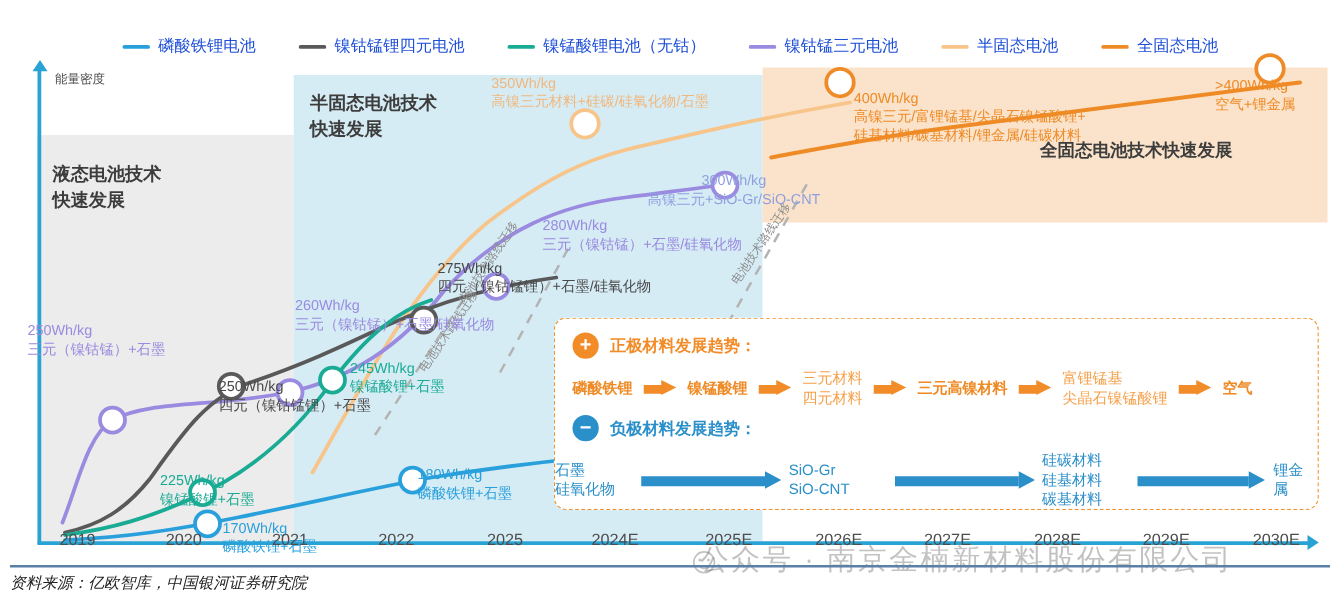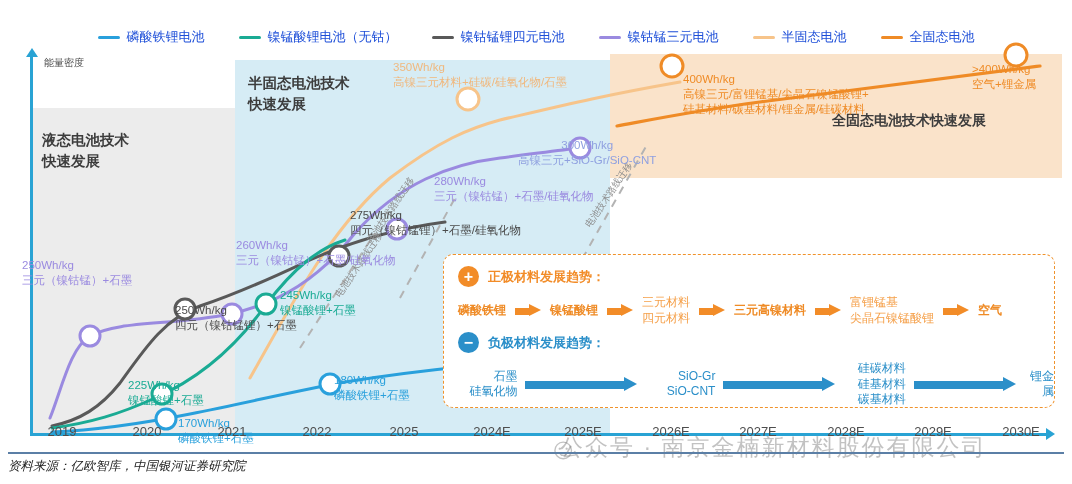--- a/index.html
+++ b/index.html
@@ -85,26 +85,26 @@
 <body>
 
 <div id="root">
 
   <div class="legend">
     <div class="legend-item">
       <span class="legend-dash" style="background:#29a0dc"></span>
       <span class="legend-label">磷酸铁锂电池</span>
     </div>
     <div class="legend-item">
+      <span class="legend-dash" style="background:#595959"></span>
+      <span class="legend-label">镍钴锰锂四元电池</span>
+    </div>
+    <div class="legend-item">
       <span class="legend-dash" style="background:#1aab94"></span>
       <span class="legend-label">镍锰酸锂电池（无钴）</span>
-    </div>
-    <div class="legend-item">
-      <span class="legend-dash" style="background:#595959"></span>
-      <span class="legend-label">镍钴锰锂四元电池</span>
     </div>
     <div class="legend-item">
       <span class="legend-dash" style="background:#9a8ae0"></span>
       <span class="legend-label">镍钴锰三元电池</span>
     </div>
     <div class="legend-item">
       <span class="legend-dash" style="background:#f7c48a"></span>
       <span class="legend-label">半固态电池</span>
     </div>
     <div class="legend-item">
@@ -234,21 +234,21 @@
 尖晶石镍锰酸锂</span>
       <span class="arrow-orange" style="margin:0 9px;"></span>
       <span class="chain-txt" style="color:#ef8b26;font-weight:700;">空气</span>
     </div>
 
     <div class="inset-row" style="left:14px;top:77px;">
       <span class="badge" style="background:#2b8fc9;">−</span>
       <span class="inset-head" style="color:#2b8fc9;">负极材料发展趋势：</span>
     </div>
 
-    <div class="chain" style="left:14px;top:106px;text-align:right;">
+    <div class="chain" style="left:0;top:106px;">
       <span class="chain-txt" style="color:#2b8fc9;width:62px;display:inline-block;">石墨
 硅氧化物</span>
       <span class="arrow-blue" style="width:112px;margin:0 8px;">
         <span class="shaft" style="width:99px;"></span>
           <span class="head" style="left:99px;"></span>
       </span>
       <span class="chain-txt" style="color:#2b8fc9;width:78px;display:inline-block;">SiO-Gr
 SiO-CNT</span>
       <span class="arrow-blue" style="width:112px;margin:0 8px;">
         <span class="shaft" style="width:99px;"></span>

